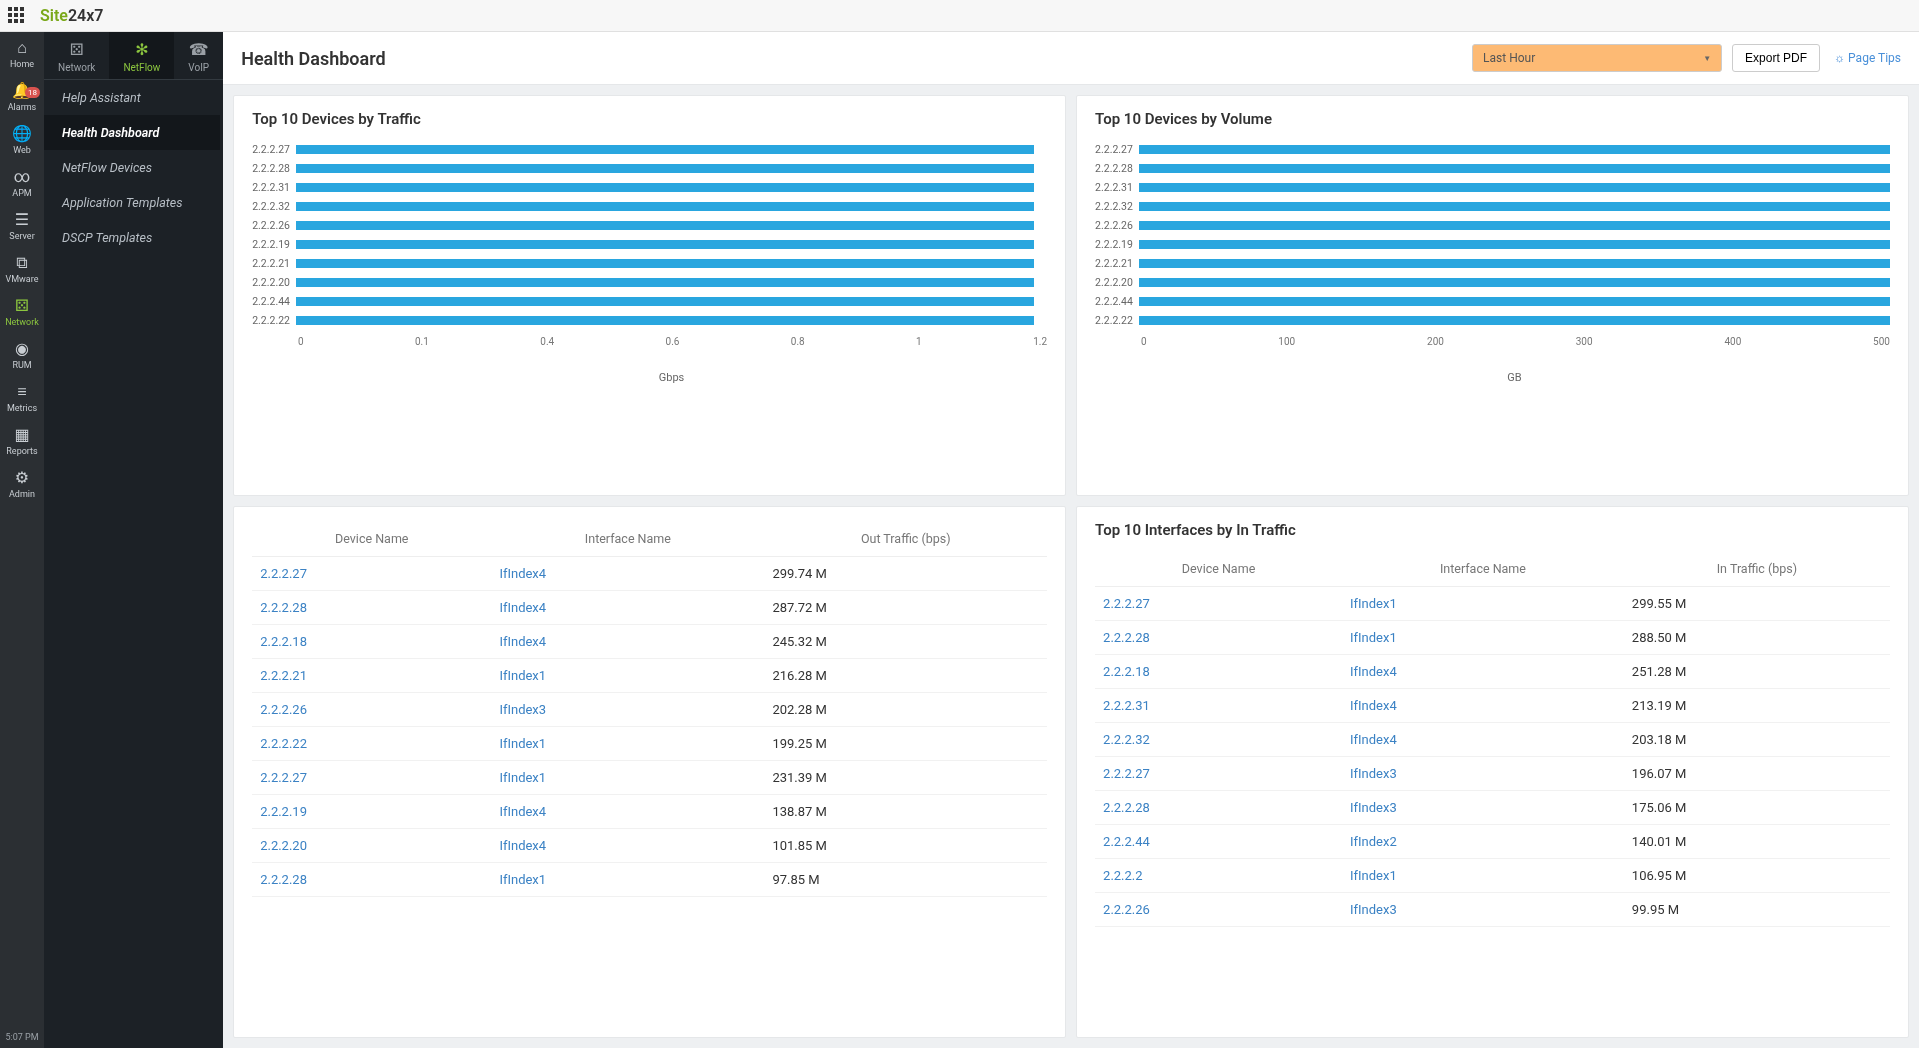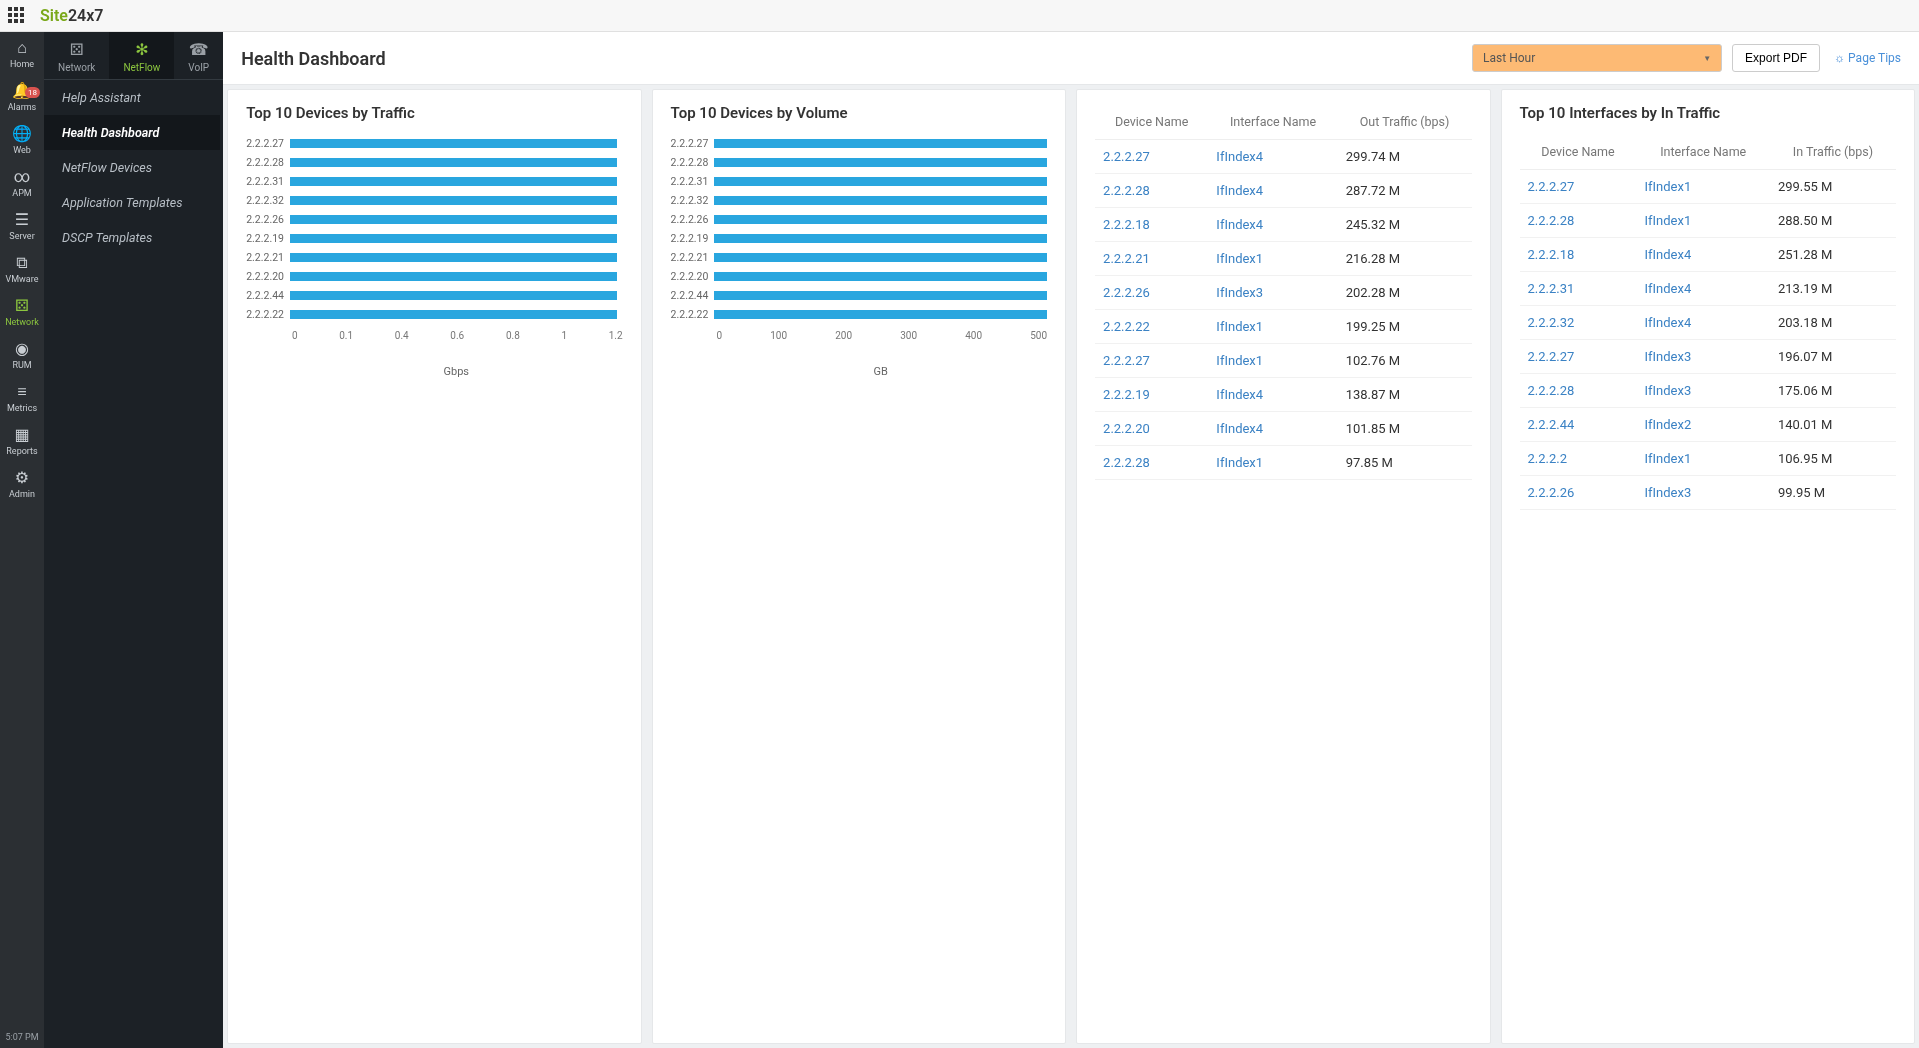--- a/index.html
+++ b/index.html
@@ -39,21 +39,21 @@
 
 .content { flex: 1; background: #eef0f2; display: flex; flex-direction: column; min-width: 0; }
 .content-header { background: #fff; padding: 12px 18px; display: flex; align-items: center; border-bottom: 1px solid #e5e7e9; }
 .content-header h1 { font-size: 18px; font-weight: 600; flex: 1; }
 .select-range { border: 1px solid #ccc; border-radius: 3px; padding: 6px 28px 6px 10px; font-size: 12px; color: #555; background: #fdba74; position: relative; min-width: 250px; cursor: pointer; }
 .select-range::after { content: "▼"; position: absolute; right: 10px; top: 50%; transform: translateY(-50%); font-size: 8px; color: #666; }
 .btn { border: 1px solid #ccc; background: #fff; padding: 6px 12px; font-size: 12px; border-radius: 3px; margin-left: 10px; cursor: pointer; }
 .page-tips { color: #4a90d9; font-size: 12px; margin-left: 14px; cursor: pointer; }
 .page-tips .bulb { color: #4a90d9; margin-right: 3px; }
 
-.grid { flex: 1; overflow: auto; padding: 4px; display: grid; grid-template-columns: 1fr 1fr 1fr 1fr; gap: 10px; }
+.grid { flex: 1; overflow: auto; padding: 10px; display: grid; grid-template-columns: 1fr 1fr; gap: 10px; }
 .panel { background: #fff; border: 1px solid #e5e7e9; border-radius: 2px; padding: 14px 18px 18px; }
 .panel h2 { font-size: 15px; font-weight: 600; margin-bottom: 12px; }
 
 
 .barchart { display: flex; }
 .barchart .ylabels { display: flex; flex-direction: column; font-size: 10.5px; color: #666; text-align: right; padding-right: 6px; }
 .barchart .ylabels div { height: 19px; line-height: 19px; }
 .barchart .bars { flex: 1; position: relative; }
 .barchart .bar-row { height: 19px; display: flex; align-items: center; }
 .barchart .bar { height: 9px; background: #29a6df; }
@@ -285,21 +285,21 @@
                 <td>202.28 M</td>
               </tr>
               <tr>
                 <td><a href="#">2.2.2.22</a></td>
                 <td><a href="#">IfIndex1</a></td>
                 <td>199.25 M</td>
               </tr>
               <tr>
                 <td><a href="#">2.2.2.27</a></td>
                 <td><a href="#">IfIndex1</a></td>
-                <td>102.76 M</td>
+                <td>231.39 M</td>
               </tr>
               <tr>
                 <td><a href="#">2.2.2.19</a></td>
                 <td><a href="#">IfIndex4</a></td>
                 <td>138.87 M</td>
               </tr>
               <tr>
                 <td><a href="#">2.2.2.20</a></td>
                 <td><a href="#">IfIndex4</a></td>
                 <td>101.85 M</td>

